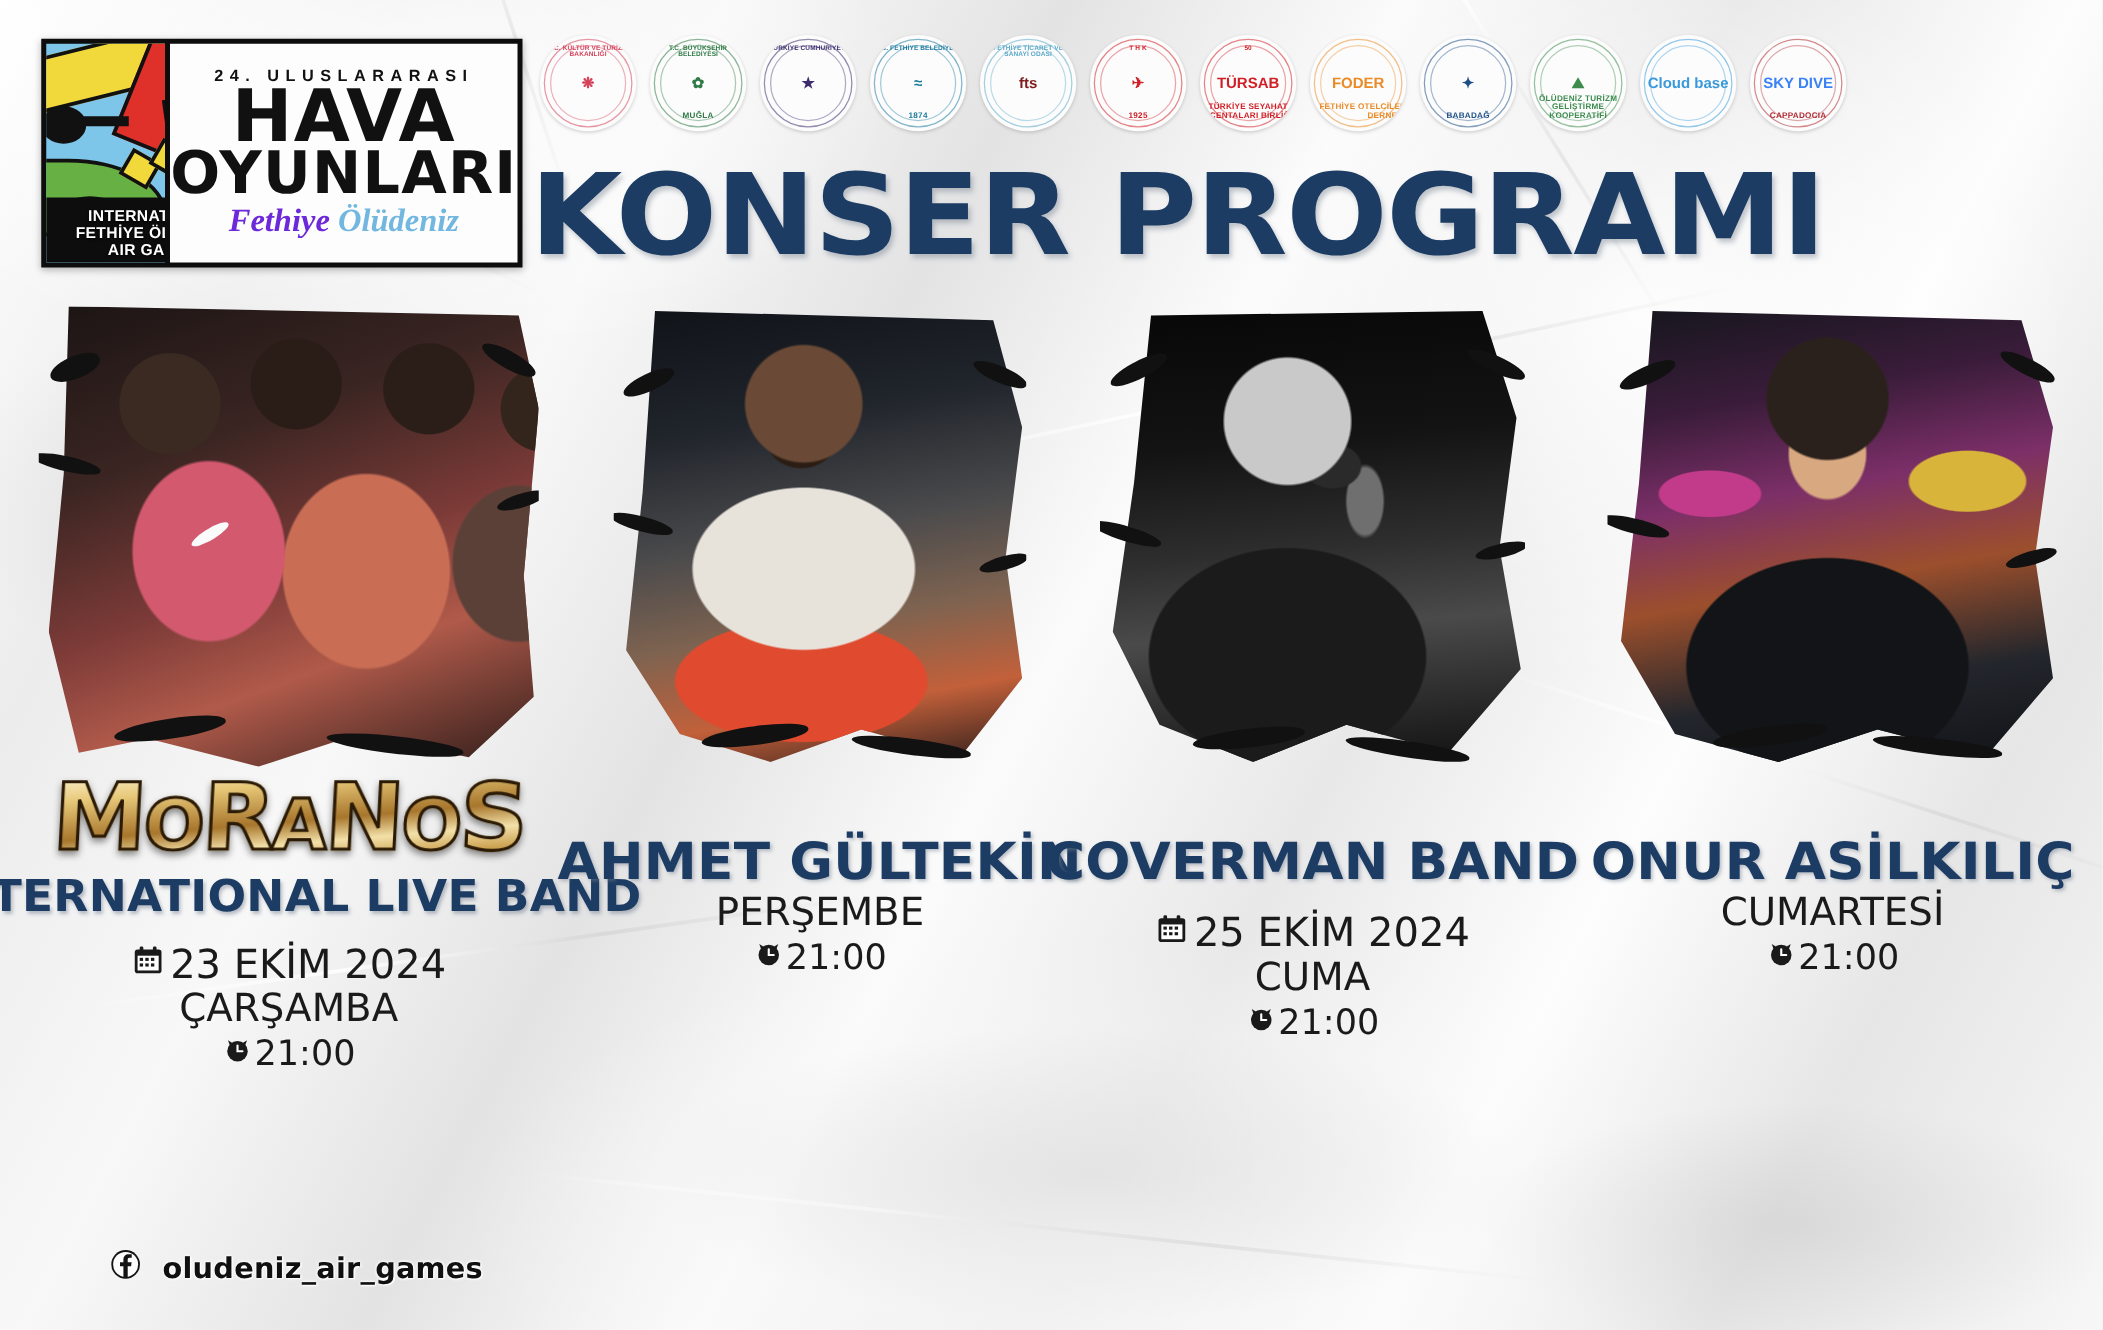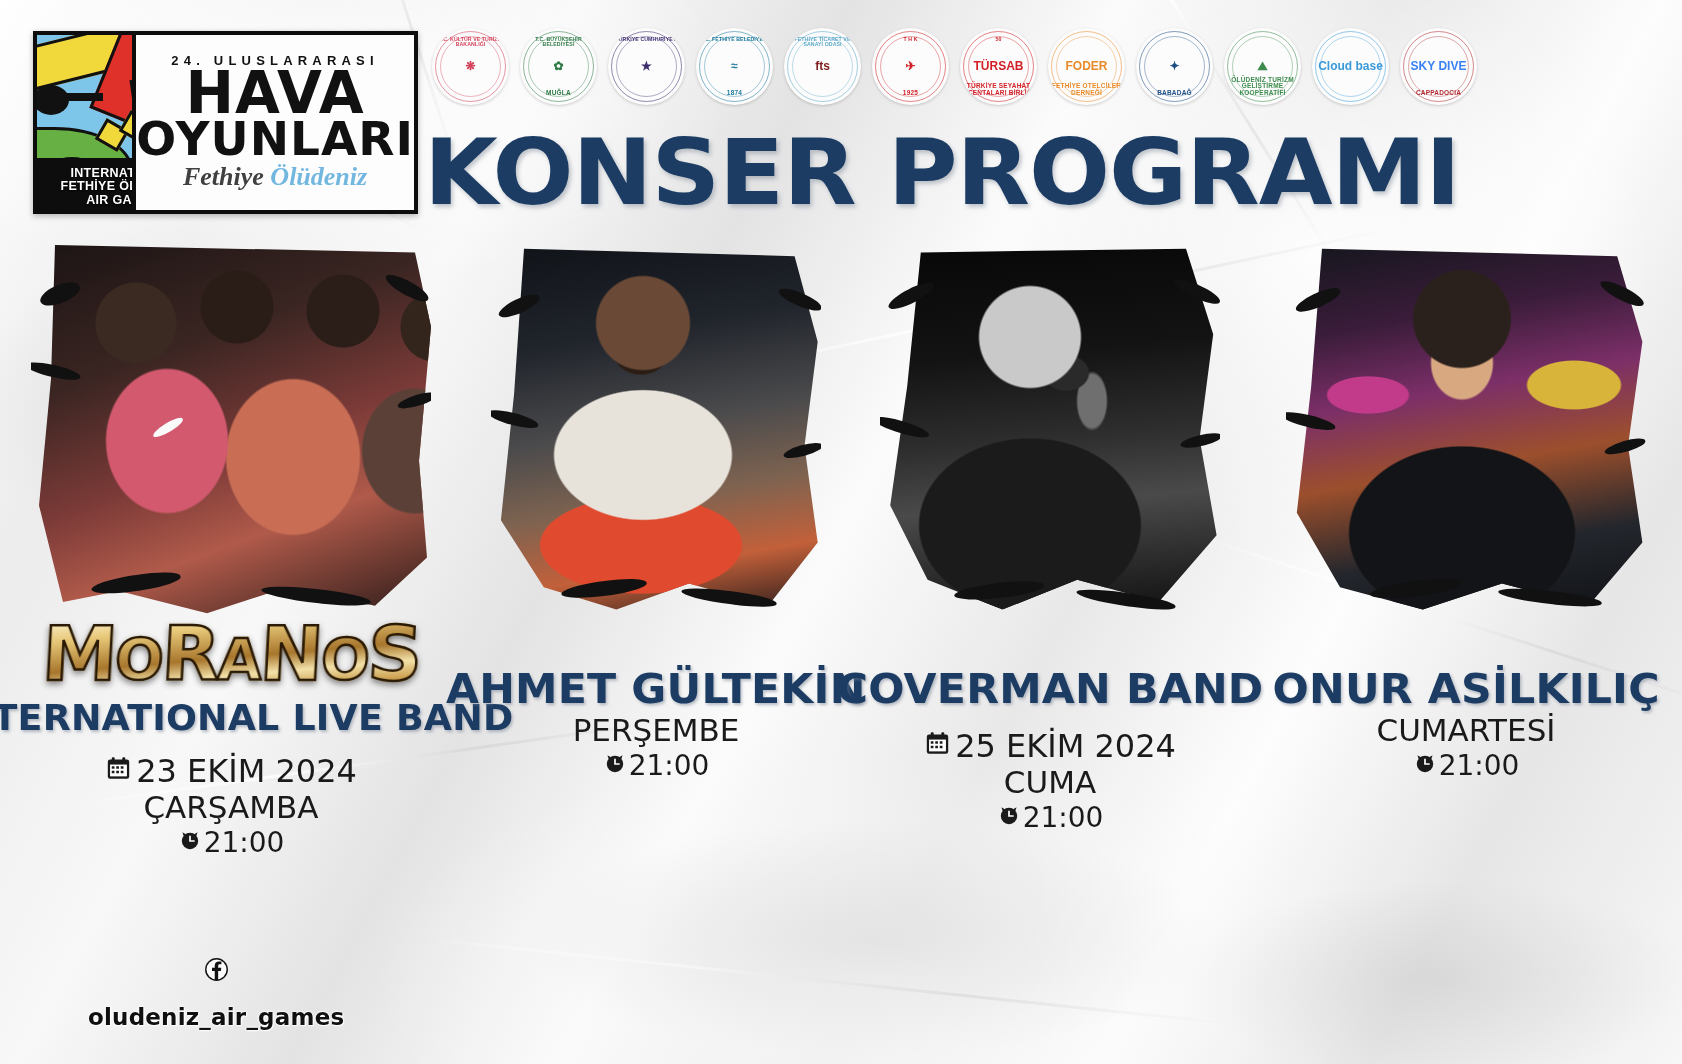--- a/index.html
+++ b/index.html
@@ -64,21 +64,21 @@
     font-weight:bold; color:#111; line-height:.87;
     font-family:"DejaVu Sans", sans-serif;
   }
   #wm-1 { font-size:58px; letter-spacing:1px; }
   #wm-2 { font-size:47px; letter-spacing:1px; }
   #wm-3 {
     font-family:"Liberation Serif", serif;
     font-style:italic; font-weight:bold; font-size:26px;
     margin-top:2px; margin-bottom:3px;
   }
-  #wm-3 .g { color:#404040; }
+  #wm-3 .g { color:#6d28d9; }
   #wm-3 .b { color:#72b7e0; }
 
   #sponsors {
     position:absolute; left:432px; top:28px;
     display:flex; align-items:center; gap:11px;
   }
   .sponsor {
     width:77px; height:77px; border-radius:50%;
     background:#fcfcfc;
     display:flex; align-items:center; justify-content:center;
@@ -191,21 +191,20 @@
     font-weight:bold; font-size:45px; color:#1c3c63;
     letter-spacing:-.4px; white-space:nowrap;
   }
   .social {
     position:absolute; bottom:34px;
     display:flex; align-items:center; gap:17px;
     font-family:"DejaVu Sans", sans-serif;
     font-weight:bold; font-size:23px; color:#101010;
     letter-spacing:.2px; white-space:nowrap;
     text-shadow:0 0 3px #fff, 0 0 3px #fff, 1px 1px 0 rgba(255,255,255,.9);
-    flex-direction:column;
   }
   #social-fb { left:88px; }
   #social-ig { right:77px; }
 </style>
 </head>
 <body>
 
 <div id="poster">
 
   <div class="crease" style="left:-60px;top:120px;width:520px;height:3px;transform:rotate(26deg);"></div>
@@ -296,21 +295,21 @@
           <div class="sp-mid" style="color:#cf2027">✈</div>
           <div class="sp-lbl" style="color:#cf2027">1925</div>
         </div>
         <div class="sponsor" style="color: rgb(209, 31, 38);">
           <div class="ring"></div>
           <div class="ring2"></div>
           <div class="sp-top" style="color:#d11f26">50</div>
           <div class="sp-mid" style="color:#d11f26">TÜRSAB</div>
           <div class="sp-lbl" style="color:#d11f26">TÜRKİYE SEYAHAT ACENTALARI BİRLİĞİ</div>
         </div>
-        <div class="sponsor" style="color: rgb(233, 139, 40);">
+        <div class="sponsor" style="color: rgb(233, 139, 40); text-align: right;">
           <div class="ring"></div>
           <div class="ring2"></div>
           <div class="sp-top" style="color:#e98b28"></div>
           <div class="sp-mid" style="color:#e98b28">FODER</div>
           <div class="sp-lbl" style="color:#e98b28">FETHİYE OTELCİLER DERNEĞİ</div>
         </div>
         <div class="sponsor" style="color: rgb(29, 79, 134);">
           <div class="ring"></div>
           <div class="ring2"></div>
           <div class="sp-top" style="color:#1d4f86"></div>

